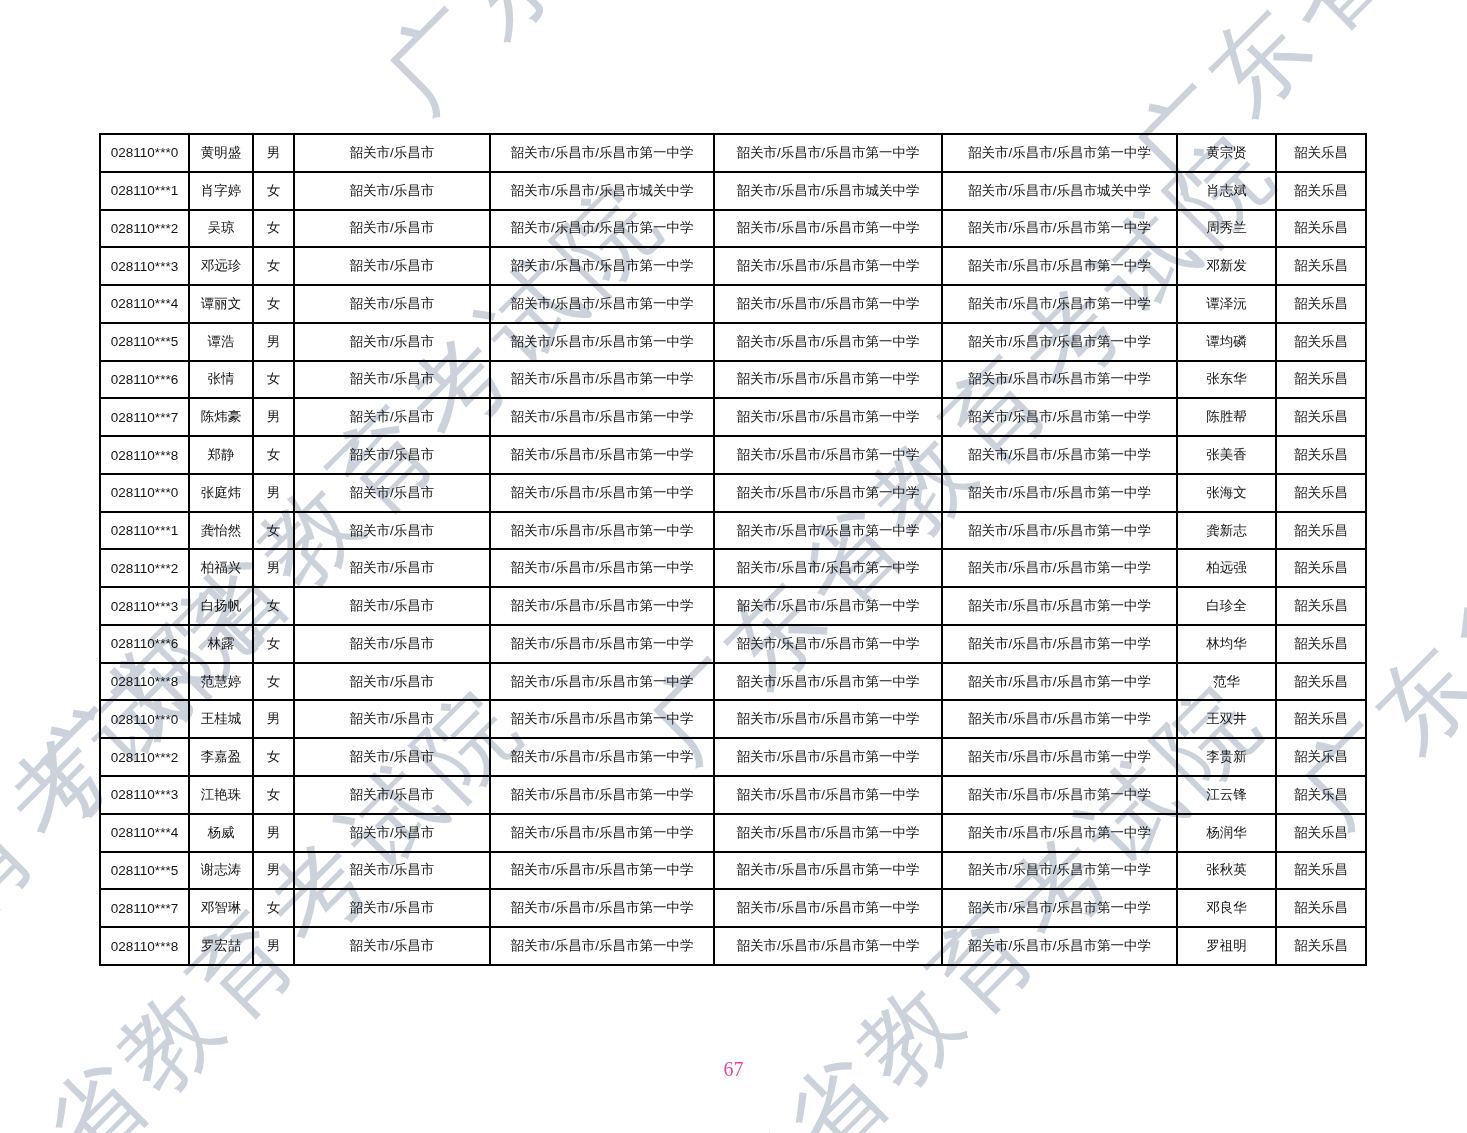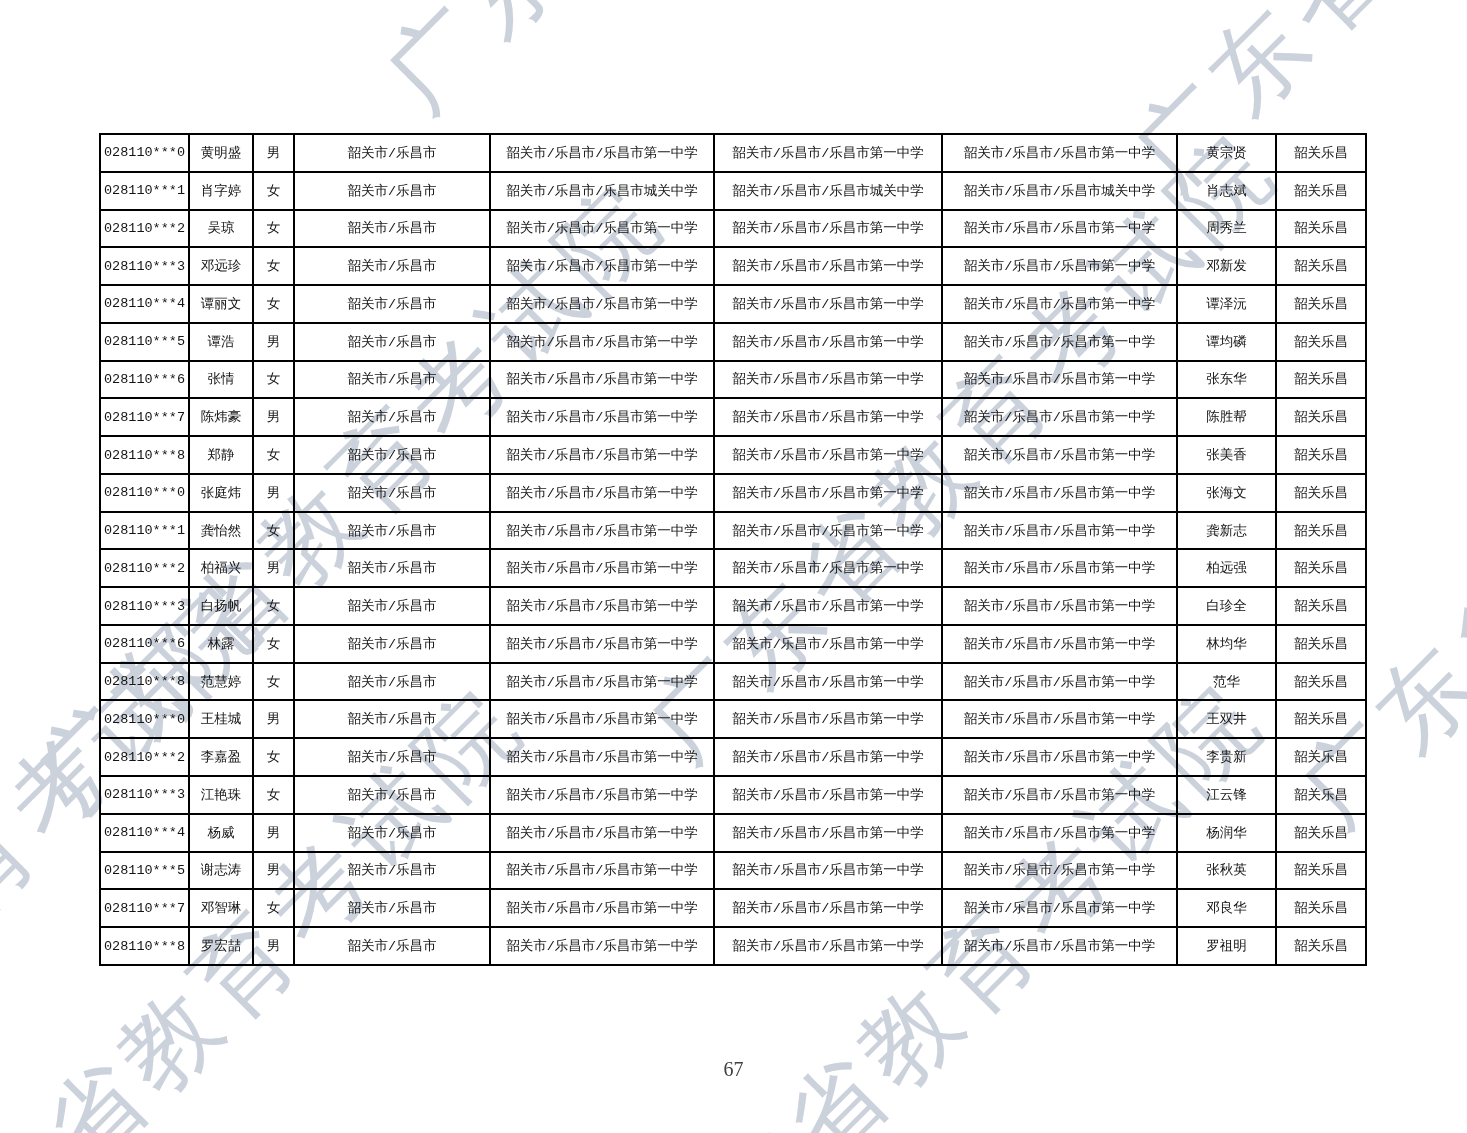--- a/index.html
+++ b/index.html
@@ -29,41 +29,40 @@
     user-select: none;
   }
   table.roster {
     position: absolute;
     left: 99px; top: 133px;
     width: 1266px; height: 833px;
     border-collapse: collapse;
     table-layout: fixed;
     z-index: 2;
     background: transparent;
-    font-family: Liberation Mono, monospace;
   }
   table.roster td {
     border: 2px solid #000000;
     text-align: center;
     vertical-align: middle;
     font-size: 13.5px;
     color: #141414;
     padding: 0 2px;
     overflow: hidden;
     white-space: nowrap;
     background: transparent;
   }
   .page-number {
     position: absolute;
     left: 0; right: 0;
     top: 1058px;
     text-align: center;
     font-family: "Liberation Serif", serif;
     font-size: 20px;
-    color: #404040;
+    color: #ec4899;
     z-index: 2;
   }
 </style>
 </head>
 <body>
 
 <div class="watermark-layer">
   <span class="wm" style="left:370px;  top:60px;">广东省教育考试院</span>
   <span class="wm" style="left:1118px; top:137px;">广东省教育考试院</span>
   <span class="wm" style="left:633px;  top:710px;">广东省教育考试院</span>

